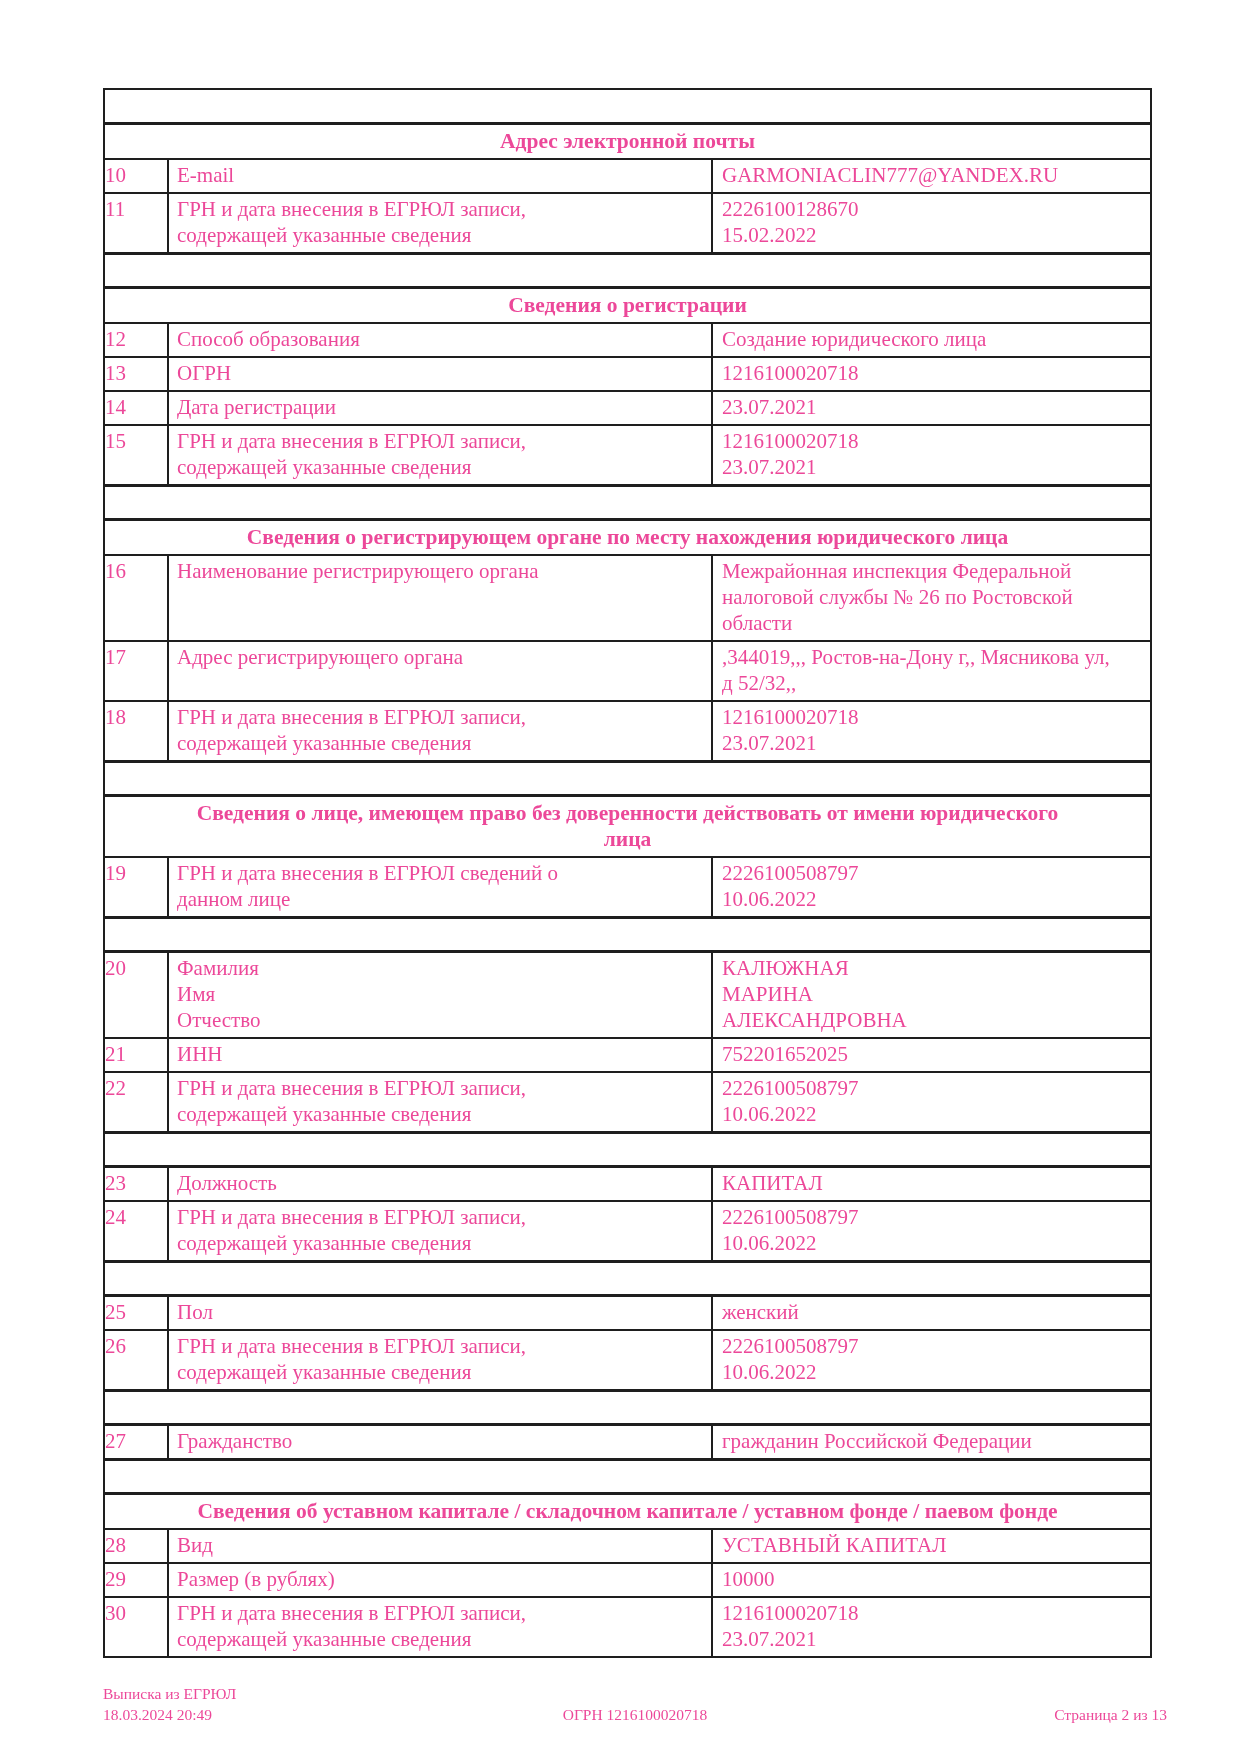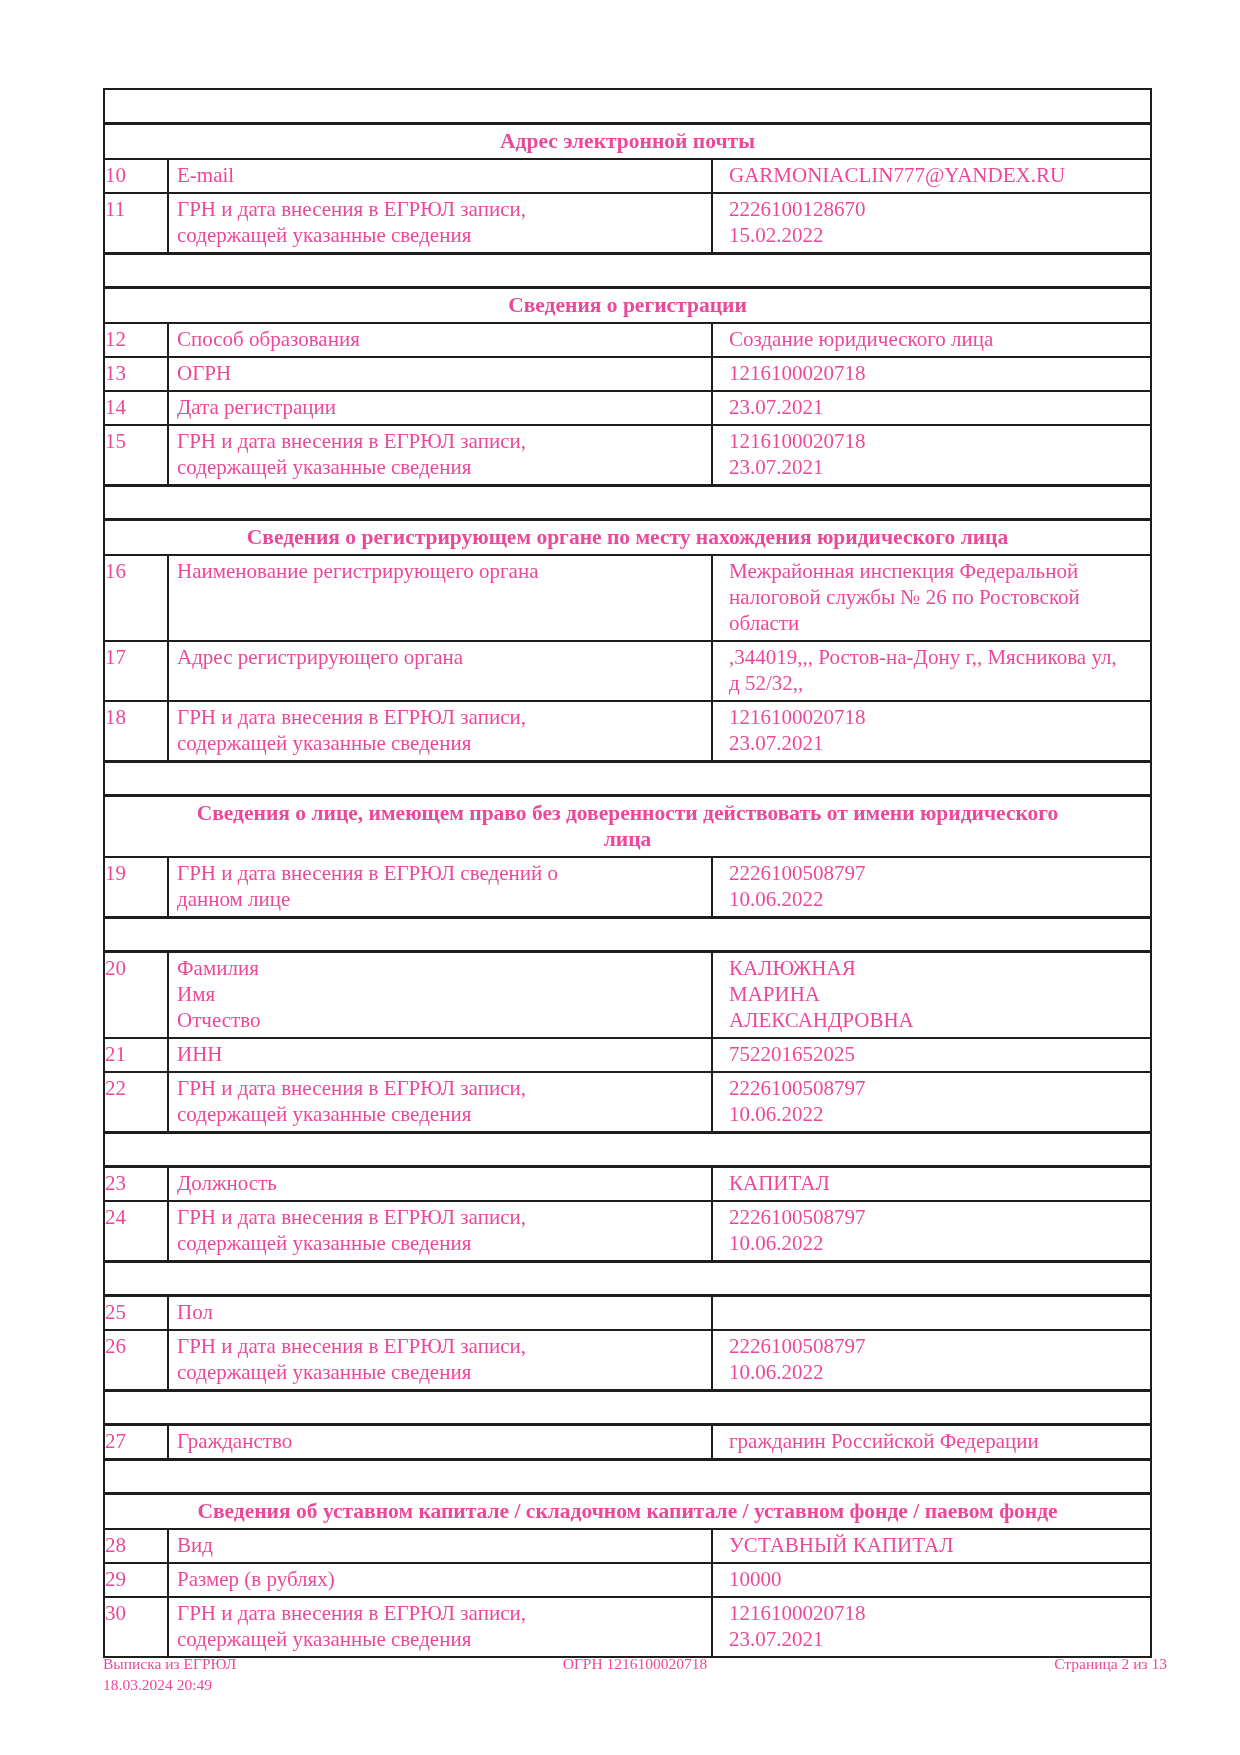--- a/index.html
+++ b/index.html
@@ -25,25 +25,25 @@
   .c-num{
     flex:none;width:64px;border-right:2px solid #1e1e1e;box-sizing:border-box;
     text-align:left;font-size:21px;line-height:26px;padding-top:2px;
   }
   .c-lab{
     flex:none;width:544px;border-right:2px solid #1e1e1e;box-sizing:border-box;
     font-size:21px;line-height:26px;padding:2px 10px 4px 8px;white-space:pre-line;
   }
   .c-val{
     flex:1;box-sizing:border-box;font-size:21px;line-height:26px;
-    padding:2px 8px 4px 16px;white-space:pre-line;
+    padding:2px 8px 4px 9px;white-space:pre-line;
   }
   .footer{
-    position:absolute;left:103px;width:1064px;bottom:60px;
-    display:flex;justify-content:space-between;
+    position:absolute;left:103px;width:1064px;bottom:30px;
+    display:flex;justify-content:space-between;align-items:flex-end;
     font-size:15.5px;line-height:21px;
   }
   .f-left{flex:1;text-align:left;}
   .f-center{flex:1;text-align:center;}
   .f-right{flex:1;text-align:right;}
 </style>
 </head>
 <body>
 
 <div class="page">
@@ -151,20 +151,21 @@
         <div class="c-num">24</div>
         <div class="c-lab">ГРН и дата внесения в ЕГРЮЛ записи,
 содержащей указанные сведения</div>
         <div class="c-val">2226100508797
 10.06.2022</div>
       </div>
       <div class="blk sp"></div>
       <div class="blk row">
         <div class="c-num">25</div>
         <div class="c-lab">Пол</div>
+        <div class="c-val">женский</div>
       </div>
       <div class="blk row">
         <div class="c-num">26</div>
         <div class="c-lab">ГРН и дата внесения в ЕГРЮЛ записи,
 содержащей указанные сведения</div>
         <div class="c-val">2226100508797
 10.06.2022</div>
       </div>
       <div class="blk sp"></div>
       <div class="blk row">

